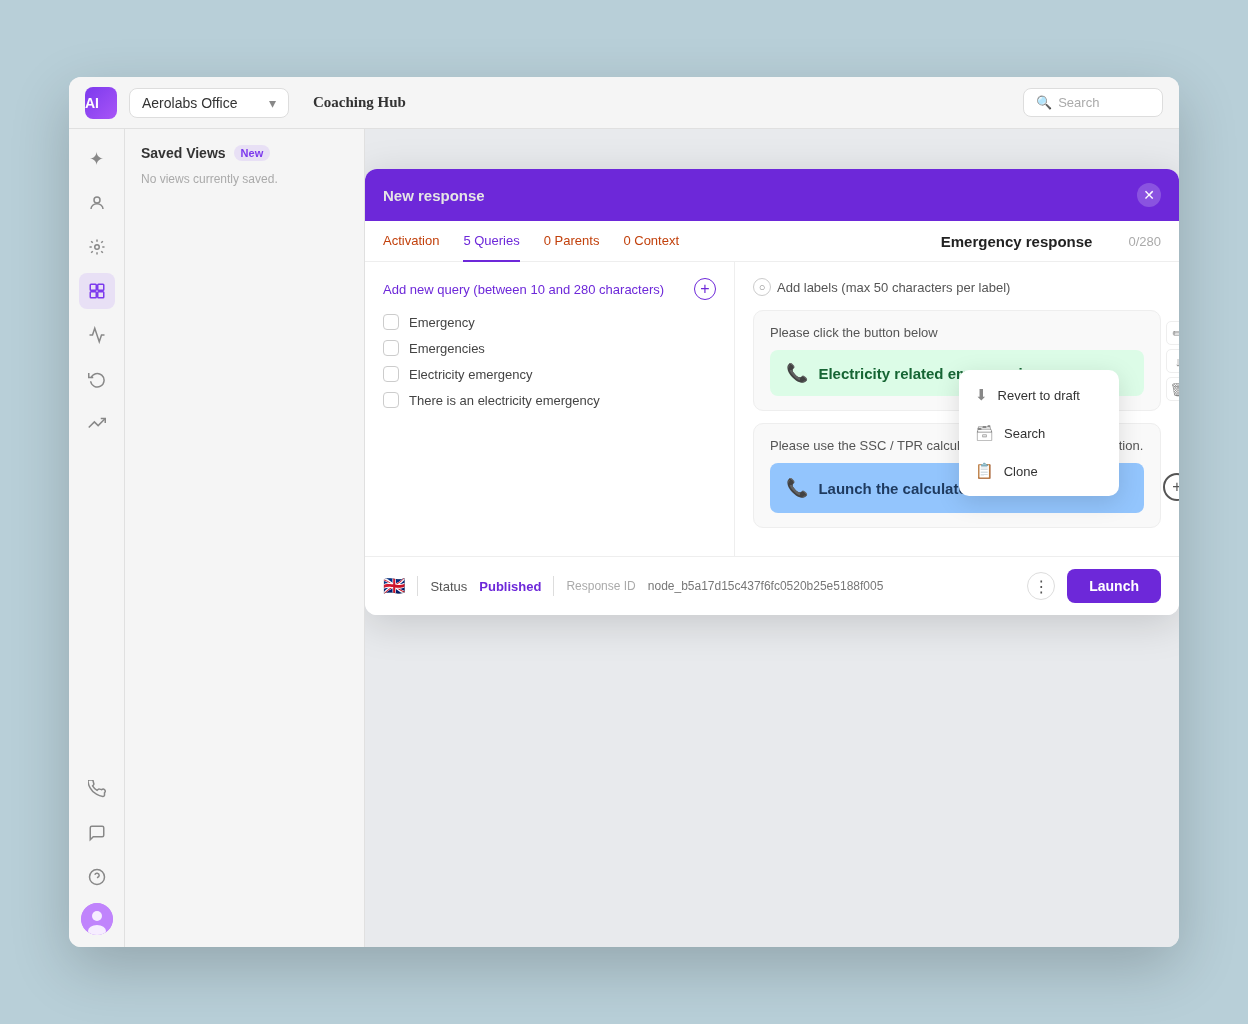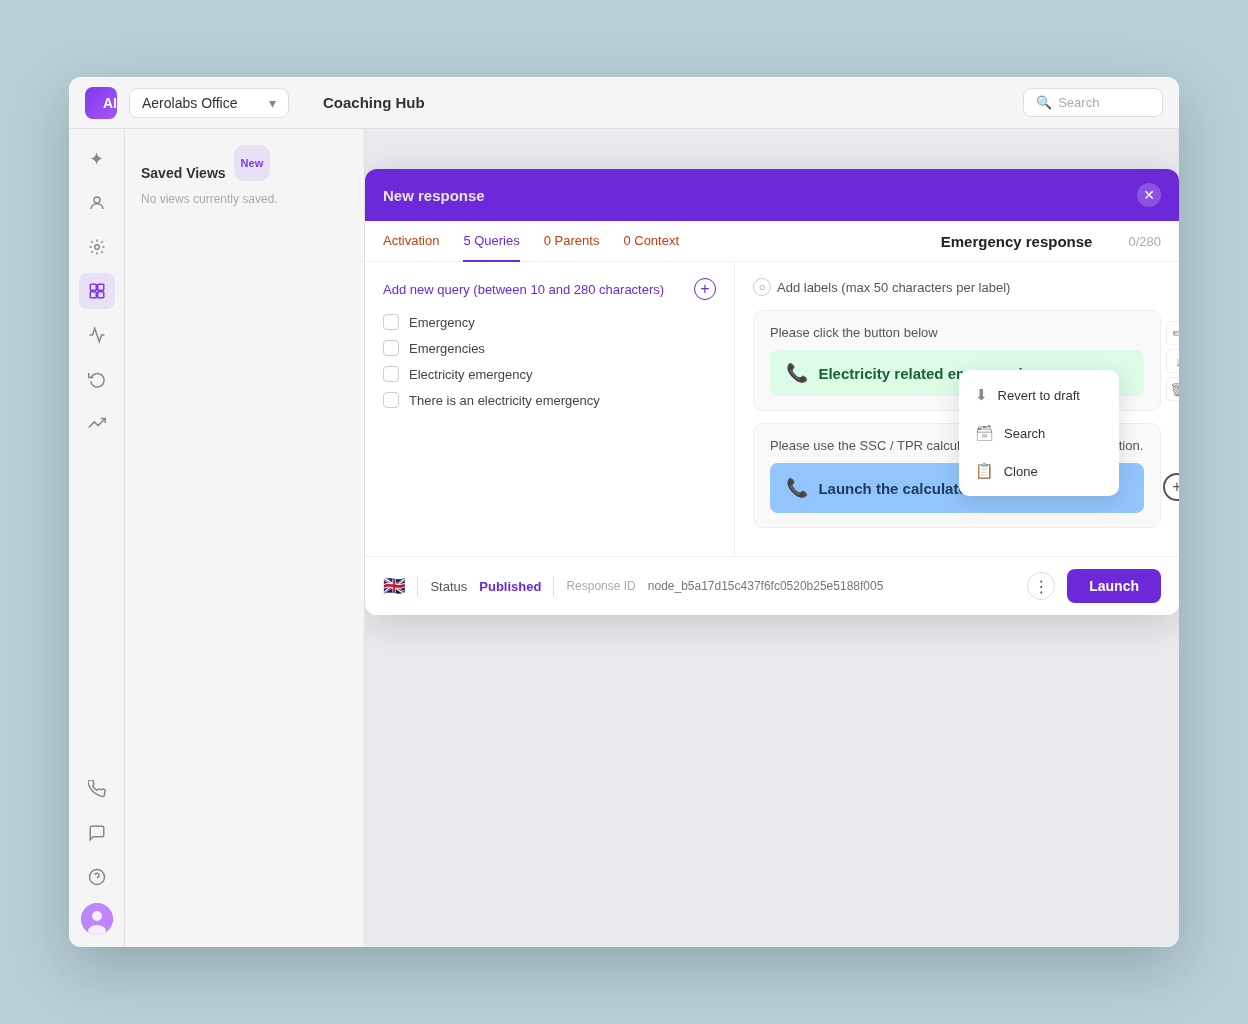--- a/index.html
+++ b/index.html
@@ -34,21 +34,21 @@
       gap: 12px;
       flex-shrink: 0;
     }
     .app-logo {
       width: 32px;
       height: 32px;
       background: linear-gradient(135deg, #7c3aed, #a855f7);
       border-radius: 8px;
       display: flex;
       align-items: center;
-      justify-content: flex-end;
+      justify-content: flex-start;
       color: white;
       font-weight: bold;
       font-size: 14px;
     }
     .workspace-selector {
       display: flex;
       align-items: center;
       gap: 8px;
       border: 1px solid #ddd;
       border-radius: 8px;
@@ -57,21 +57,22 @@
       cursor: pointer;
       font-size: 14px;
       color: #333;
       min-width: 160px;
     }
     .workspace-selector .chevron { margin-left: auto; color: #888; }
     .page-title {
       font-size: 15px;
       font-weight: 600;
       color: #333;
-      margin-left: 22px;
+      margin-left: 12px;
+      font-family: Liberation Serif, serif;
     }
     .search-bar {
       margin-left: auto;
       display: flex;
       align-items: center;
       gap: 6px;
       border: 1px solid #ddd;
       border-radius: 8px;
       padding: 6px 12px;
       background: white;
@@ -142,21 +143,21 @@
     .saved-views-title {
       font-size: 14px;
       font-weight: 600;
       color: #333;
     }
     .new-badge {
       background: #e8e0f5;
       color: #7c3aed;
       font-size: 11px;
       font-weight: 600;
-      padding: 12px 7px;
+      padding: 2px 7px;
       border-radius: 10px;
     }
     .no-views-text {
       font-size: 12px;
       color: #aaa;
     }
     
     .content-area {
       flex: 1;
       background: #e8eaed;

